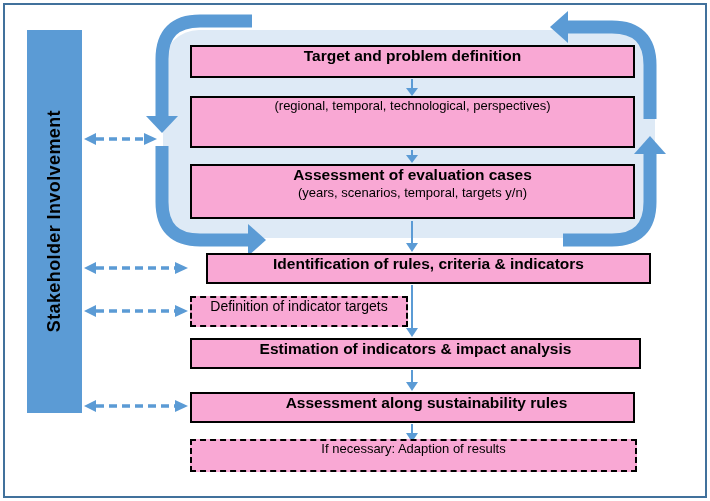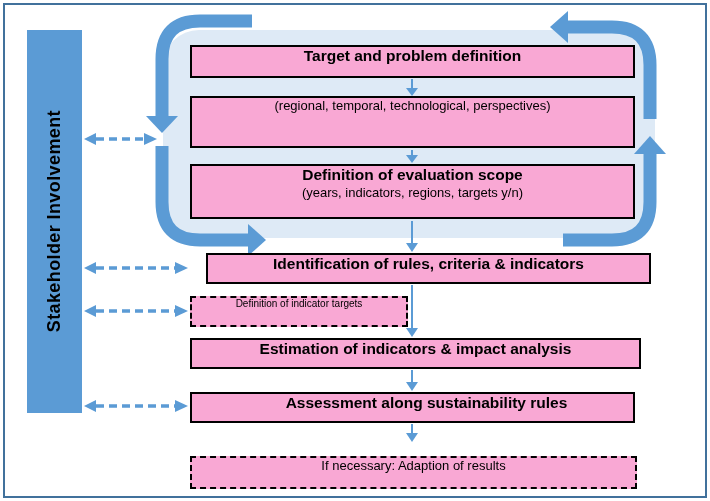--- a/index.html
+++ b/index.html
@@ -30,24 +30,24 @@
     text-align:center;line-height:1.22;
   }
   .box.dashed{border-style:dashed;}
   .title{font-weight:bold;font-size:15.5px;}
   .plain{font-weight:normal;font-size:13px;}
   .b1{left:190px;top:45px;width:445px;height:33px;}
   .b2{left:190px;top:96px;width:445px;height:52px;}
   .b3{left:190px;top:164px;width:445px;height:55px;}
   .s1{left:206px;top:253px;width:445px;height:31px;}
   .s2{left:190px;top:296px;width:218px;height:31px;}
-  .s2 .plain{font-size:10px;}
+  .s2 .plain{font-size:14px;}
   .s3{left:190px;top:338px;width:451px;height:31px;}
   .s4{left:190px;top:392px;width:445px;height:31px;padding-left:28px;}
-  .s5{left:190px;top:456px;width:447px;height:33px;}
+  .s5{left:190px;top:439px;width:447px;height:33px;}
   .thick{stroke:var(--accent);stroke-width:13;fill:none;}
   .thin{stroke:var(--accent);stroke-width:2;fill:none;}
   .dash{stroke:var(--accent);stroke-width:3.5;fill:none;stroke-dasharray:8 5;}
   .ah{fill:var(--accent);stroke:none;}
 </style>
 </head>
 <body>
 
 <div class="canvas">
   <div class="frame"></div>
@@ -106,22 +106,22 @@
 
   <div class="box b1">
     <span class="title">Target and problem definition</span>
   </div>
 
   <div class="box b2">
     <span class="plain">(regional, temporal, technological, perspectives)</span>
   </div>
 
   <div class="box b3">
-    <span class="title">Definition of evaluation scope</span>
-    <span class="plain">(years, indicators, regions, targets y/n)</span>
+    <span class="title">Assessment of evaluation cases</span>
+    <span class="plain">(years, scenarios, temporal, targets y/n)</span>
   </div>
 
   <div class="box s1">
     <span class="title">Identification of rules, criteria &amp; indicators</span>
   </div>
 
   <div class="box s2 dashed">
     <span class="plain">Definition of indicator targets</span>
   </div>
 

